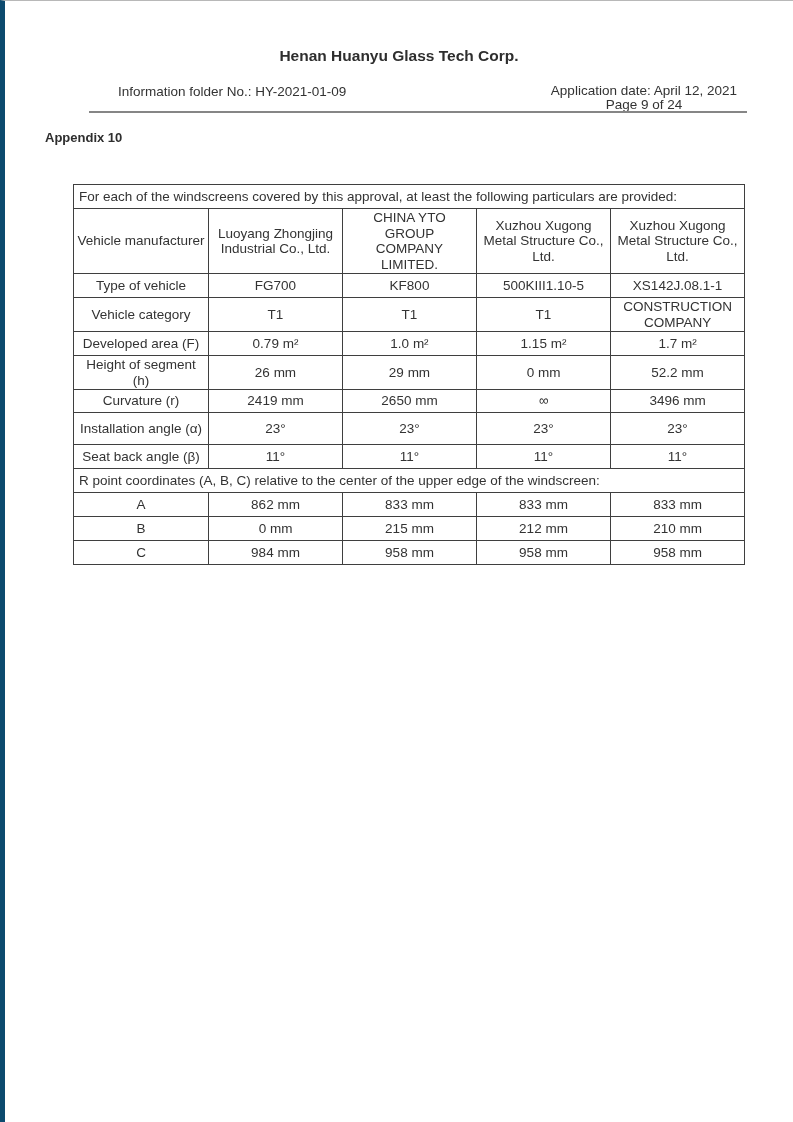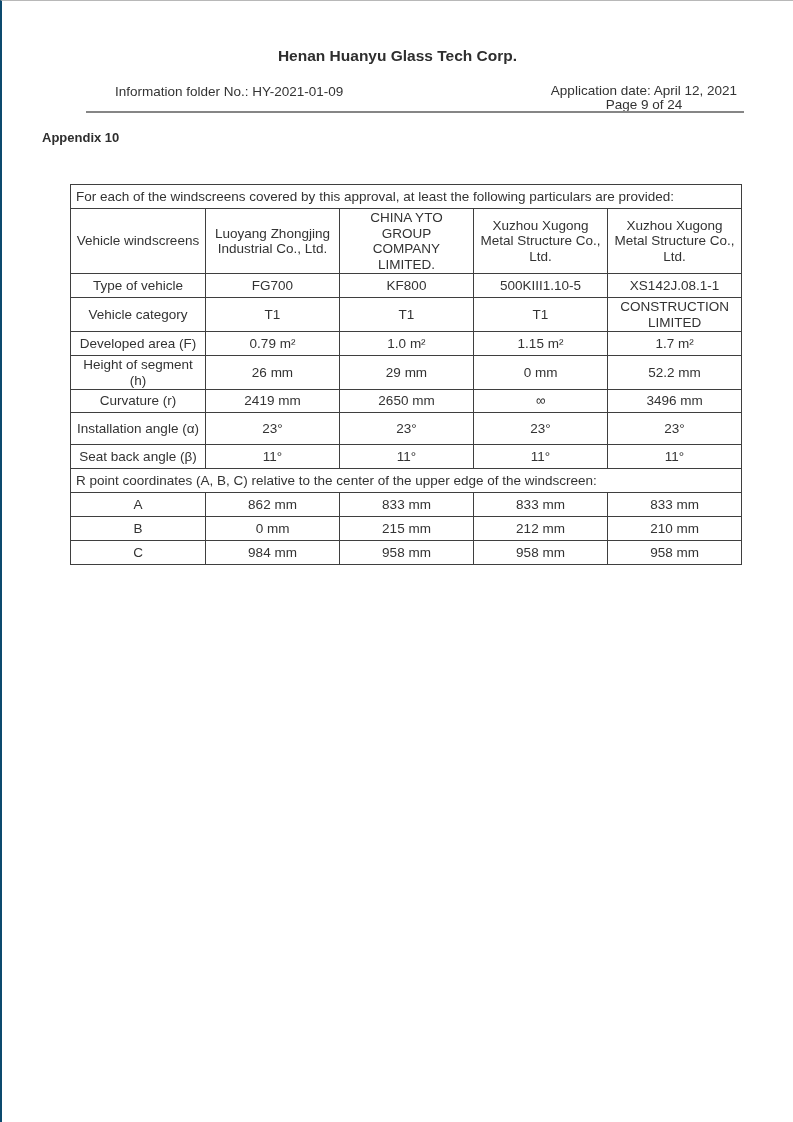--- a/index.html
+++ b/index.html
@@ -4,21 +4,21 @@
 <style>
   html, body { margin: 0; padding: 0; background: #ffffff; }
   .page {
     position: relative;
     width: 793px;
     height: 1122px;
     background: #ffffff;
     font-family: "Liberation Sans", "DejaVu Sans", sans-serif;
     color: #333333;
     border-top: 1px solid #b8b8b8;
-    border-left: 2px solid #0c4a6e;
+    border-left: 5px solid #0c4a6e;
     box-sizing: border-box;
     overflow: hidden;
   }
   .company-title {
     position: absolute;
     top: 46px; left: 0; width: 100%;
     text-align: center;
     font-size: 15.5px;
     font-weight: bold;
     color: #2e2e2e;
@@ -112,21 +112,21 @@
         <col style="width:134px">
         <col style="width:134px">
         <col style="width:134px">
         <col style="width:134px">
     </colgroup>
     <tbody>
       <tr class="h24">
         <td class="note-cell" colspan="5">For each of the windscreens covered by this approval, at least the following particulars are provided:</td>
       </tr>
       <tr class="h62">
-        <td>Vehicle windscreens</td>
+        <td>Vehicle manufacturer</td>
         <td>Luoyang Zhongjing
 Industrial Co., Ltd.</td>
         <td>CHINA YTO
 GROUP
 COMPANY
 LIMITED.</td>
         <td>Xuzhou Xugong
 Metal Structure Co.,
 Ltd.</td>
         <td>Xuzhou Xugong
@@ -138,21 +138,21 @@
         <td>FG700</td>
         <td>KF800</td>
         <td>500KIII1.10-5</td>
         <td>XS142J.08.1-1</td>
       </tr>
       <tr class="h30">
         <td>Vehicle category</td>
         <td>T1</td>
         <td>T1</td>
         <td>T1</td>
-        <td>CONSTRUCTION LIMITED</td>
+        <td>CONSTRUCTION COMPANY</td>
       </tr>
       <tr class="h24">
         <td>Developed area (F)</td>
         <td>0.79 m²</td>
         <td>1.0 m²</td>
         <td>1.15 m²</td>
         <td>1.7 m²</td>
       </tr>
       <tr class="h30">
         <td>Height of segment (h)</td>

